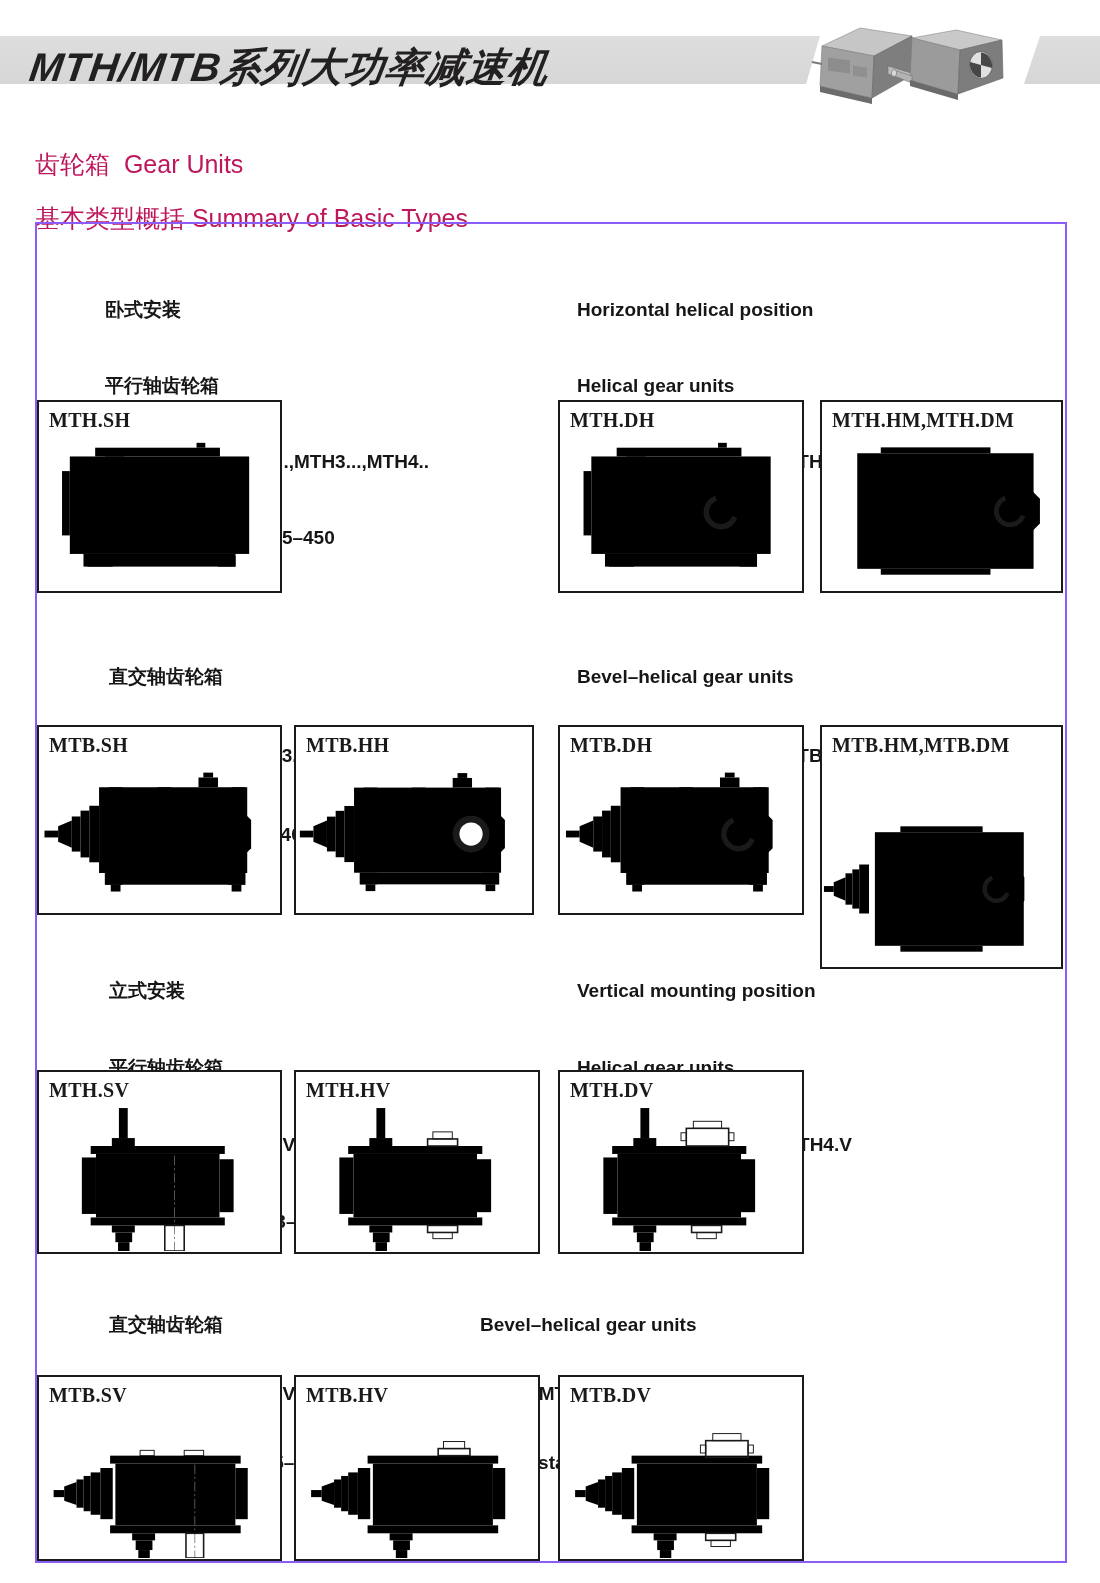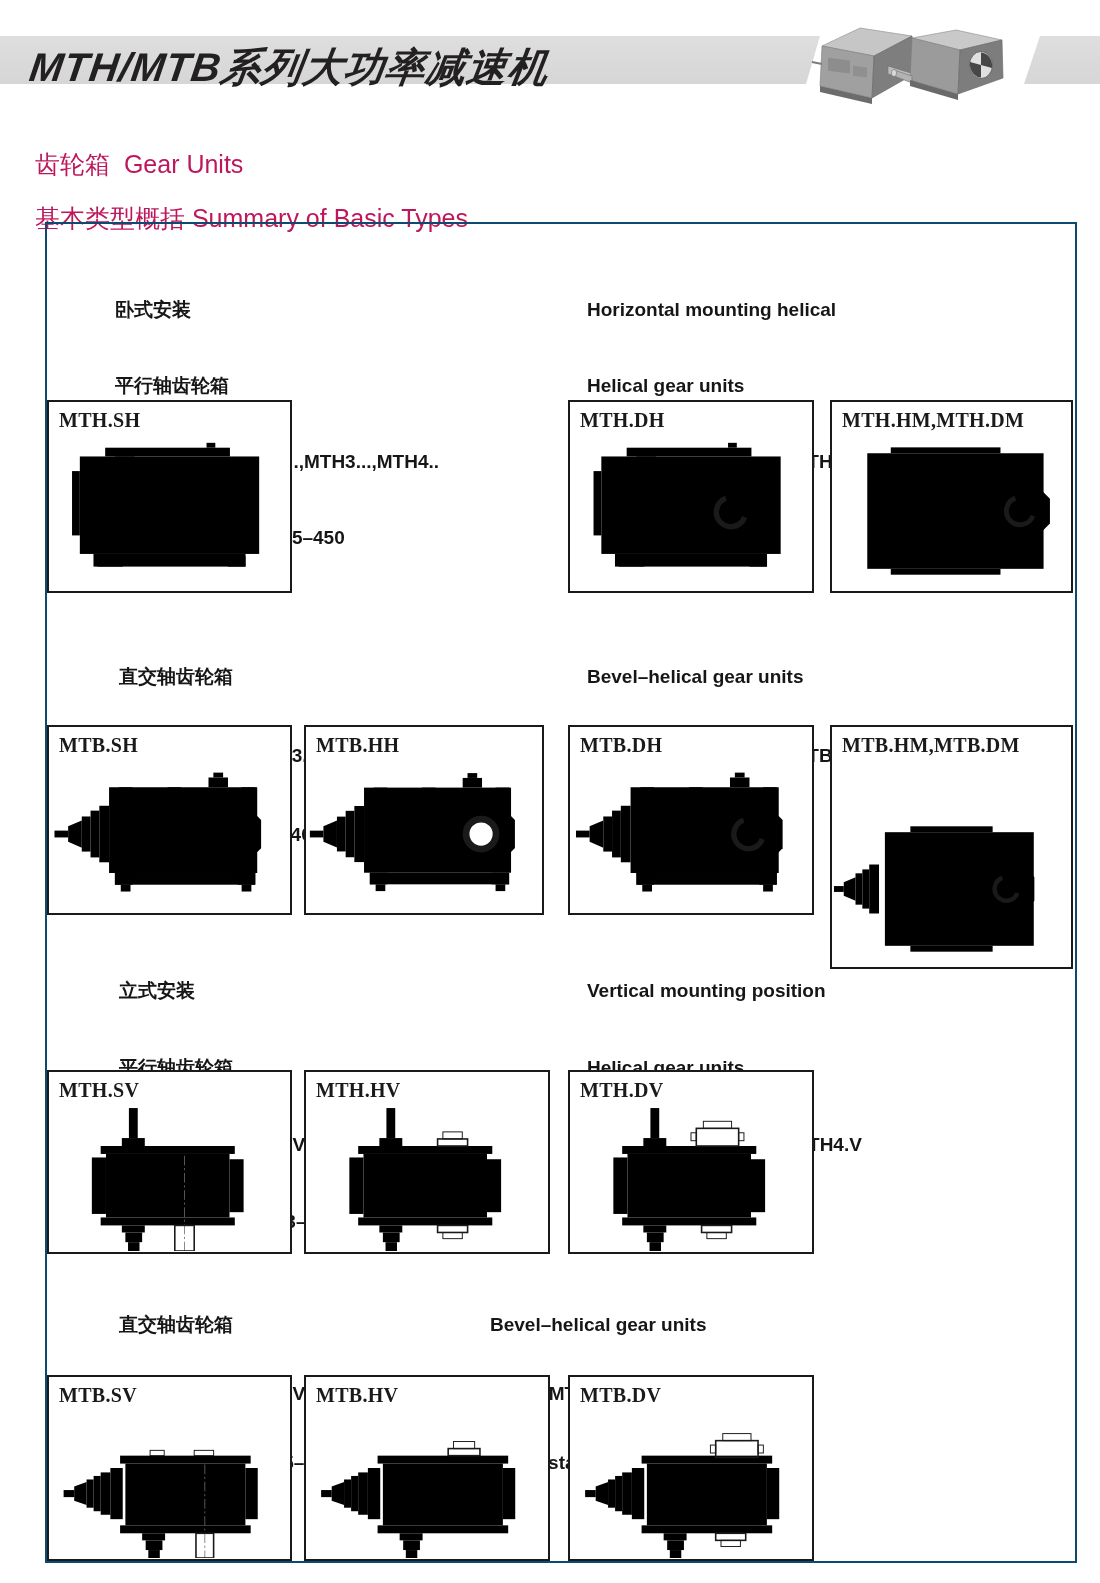--- a/index.html
+++ b/index.html
@@ -10,21 +10,21 @@
   .stripe.left{left:0;width:820px;clip-path:polygon(0 0,100% 0,calc(100% - 14px) 100%,0 100%);}
   .stripe.right{left:1024px;width:76px;clip-path:polygon(16px 0,100% 0,100% 100%,0 100%);}
   .banner-title{position:absolute;left:26px;top:40px;font-size:40px;font-weight:700;font-style:italic;
         letter-spacing:1px;color:#232021;transform:skewX(-8deg);transform-origin:left bottom;white-space:pre;}
   .products{position:absolute;left:798px;top:12px;width:212px;height:100px;}
   
   .heading{position:absolute;left:35px;font-size:25px;font-weight:400;white-space:pre;color:#be185d;}
   .heading.h1{top:148px;}
   .heading.h2{top:182px;margin-top:20px;}
   
-  .outer{position:absolute;left:45px;top:222px;width:1032px;height:1341px;border:2px solid #0c4a6e;
+  .outer{position:absolute;left:35px;top:222px;width:1032px;height:1341px;border:2px solid #8b5cf6;
          box-sizing:border-box;}
   .info{position:absolute;font-size:19px;font-weight:600;white-space:pre;color:#161616;}
   .info div{height:var(--lh);line-height:var(--lh);}
   
   .cell{position:absolute;border:2px solid #1a1a1a;box-sizing:border-box;background:#fff;}
   .cell-label{position:absolute;left:10px;top:7px;font-size:20px;font-weight:600;letter-spacing:.3px;white-space:pre;font-family:Liberation Serif, serif;}
   .cell svg.drawing{position:absolute;left:0;bottom:1px;width:100%;}
   .r12 svg.drawing{height:154px;}
   .r34 svg.drawing{height:150px;}
   
@@ -288,21 +288,21 @@
 
   <div class="outer">
 
     <div class="info" style="left:68px;top:26px;--lh:32px">
       <div>卧式安装</div>
       <div>平行轴齿轮箱</div>
       <div>类型 MTH1...,MTH2...,MTH3...,MTH4..</div>
       <div>1–...4–级传动,iN=1.25–450</div>
     </div>
     <div class="info" style="left:540px;top:26px;--lh:32px">
-      <div>Horizontal mounting helical</div>
+      <div>Horizontal helical position</div>
       <div>Helical gear units</div>
       <div>Types MTH1...,MTH2...,MTH3...,MTH4..</div>
       <div>1–...4–stage,iN=1.25–450</div>
     </div>
 
     <div class="cell r12" style="left:0;top:176px;width:245px;height:193px">
       <div class="cell-label">MTH.SH</div>
       <svg class="drawing" viewBox="0 0 244 158">
         <use href="#g-mth-side"></use>
           <g transform="translate(163,78)">

